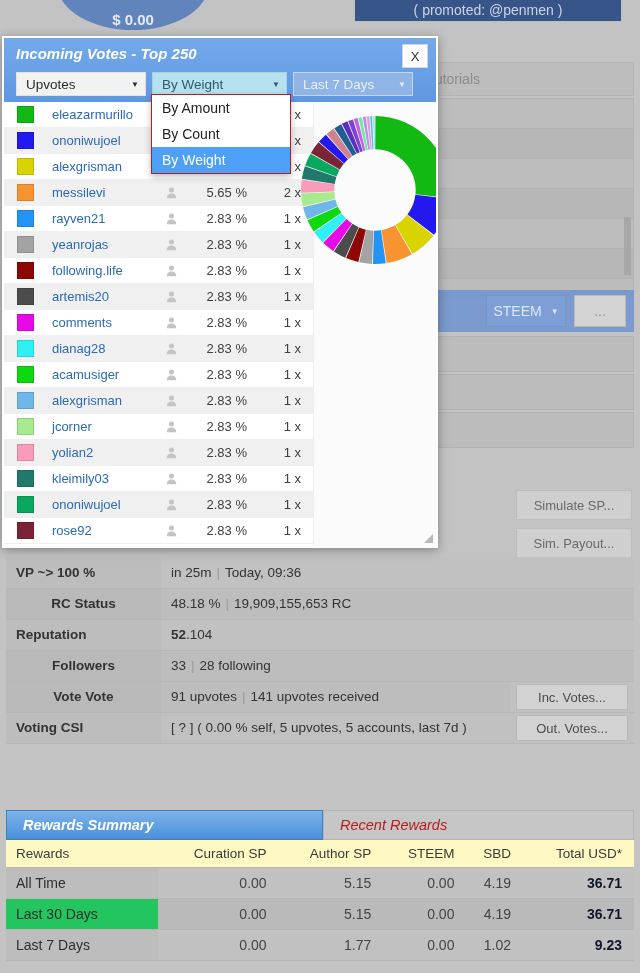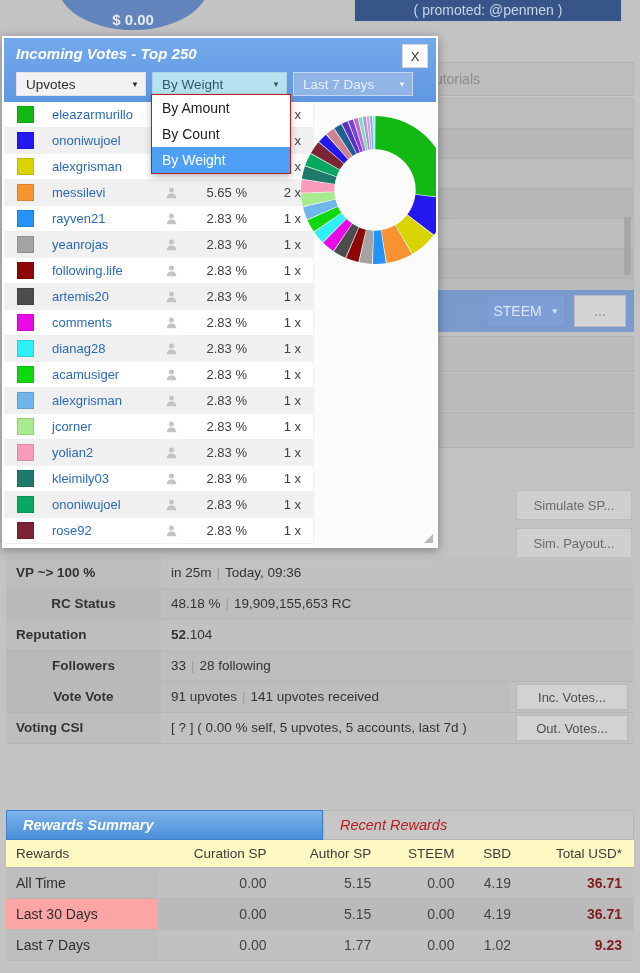--- a/index.html
+++ b/index.html
@@ -106,22 +106,22 @@
     font-weight:normal; font-size:13.5px; color:#3b3b3b; text-align:right;
     padding:6px 12px 6px 0; border-bottom:1px solid #b6b6b6; background:#fef9c3;
   }
   .rw-table th.first { text-align:left; padding-left:10px; width:152px; }
   .rw-table td {
     text-align:right; font-size:14px; color:#444; padding:7px 12px 7px 0;
     border-bottom:1px solid #b6b6b6; background:#c1c1c1;
   }
   .rw-table tr.alt td { background:#bababa; }
   .rw-table td.first { text-align:left; padding-left:10px; font-weight:normal; color:#2e2e2e; background:#bdbdbd; }
-  .rw-table tr.alt td.first { background:#fca5a5; }
-  .rw-table td.total { font-weight:bold; color:#7f1d1d; }
+  .rw-table tr.alt td.first { background:#22c55e; }
+  .rw-table td.total { font-weight:bold; color:#0f172a; }
 
   
   #modal {
     position:absolute; left:2px; top:36px; width:436px; height:512px;
     background:#fafafa; border:2px solid #fff;
     box-shadow:0 2px 10px rgba(0,0,0,.35);
     display:flex; flex-direction:column; z-index:40;
   }
   .m-header {
     height:64px; background:#6ea4e8;

